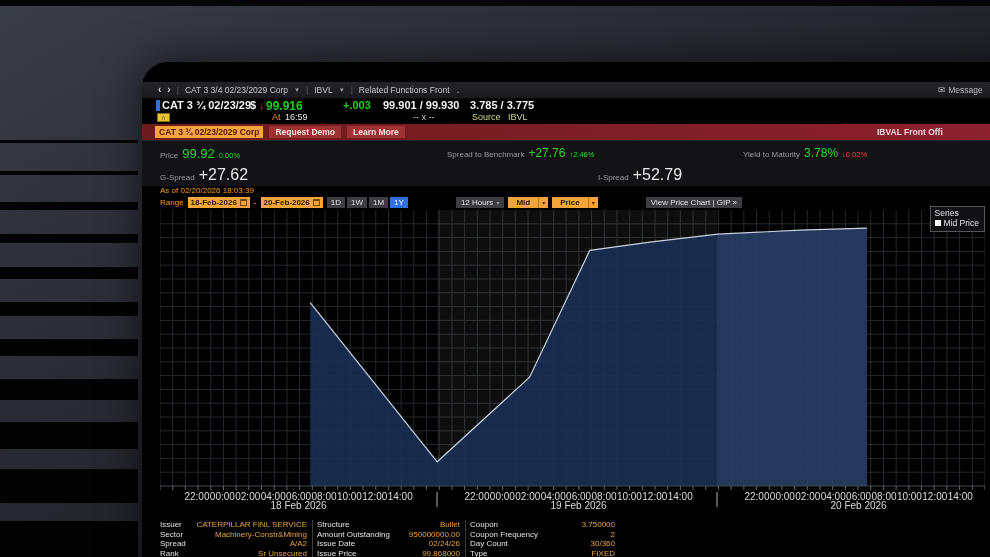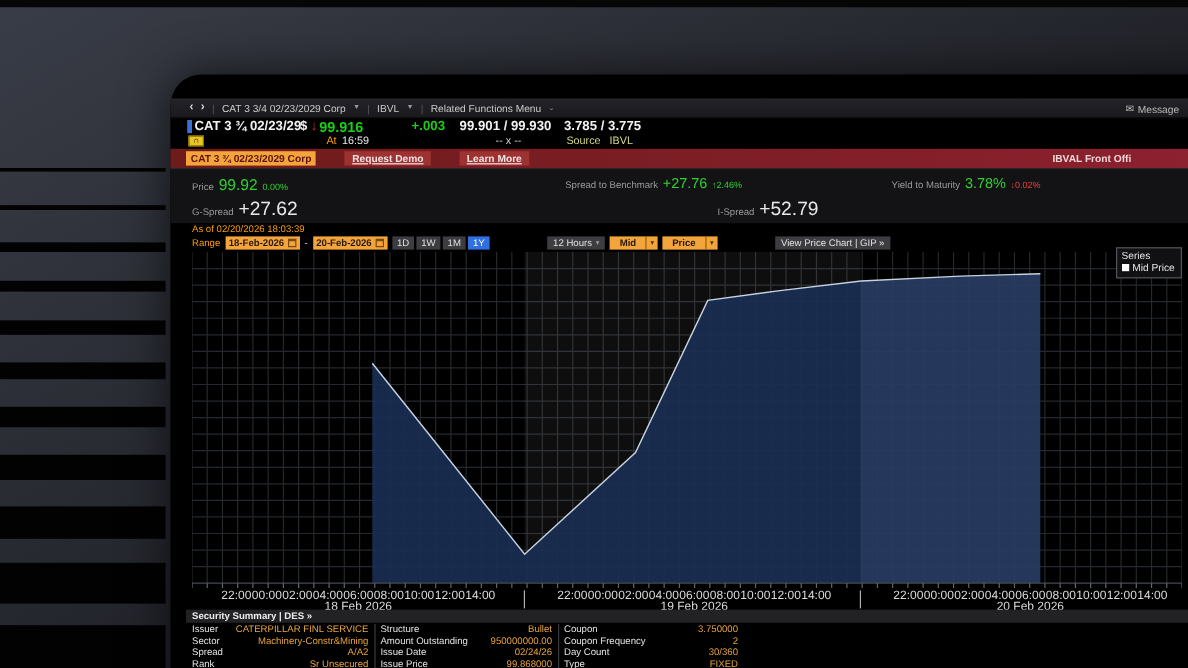--- a/index.html
+++ b/index.html
@@ -23,21 +23,21 @@
   .q1 { position:absolute; left:0; top:37px; width:900px; height:13px; color:#f2f2f2; font-size:11px; font-weight:bold; }
   .q1 span, .q2 span { position:absolute; white-space:nowrap; }
   .cursor { left:14px; top:1px; width:4px; height:11px; background:#3a6fd8; }
   .q2 { position:absolute; left:0; top:50px; width:900px; height:12px; font-size:9px; }
   .alerticon { position:absolute; left:15px; top:1px; width:13px; height:9px; background:#e8c522;
     border:1px solid #8a7208; color:#222; font-size:7px; line-height:7px; text-align:center; font-weight:bold; }
   
   .banner { position:absolute; left:0; top:62px; width:900px; height:16px;
     background:linear-gradient(90deg,#6d1b1b,#8e2130); display:flex; align-items:center; font-size:8.5px; }
   .chip { margin-left:13px; background:#f3a43b; color:#5c1210; font-weight:bold; padding:1px 4px; }
-  .rbtn { margin-left:24px; background:#9c3232; color:#f4e3e3; font-weight:bold; padding:1px 6px;text-decoration:underline; }
+  .rbtn { margin-left:6px; background:#9c3232; color:#f4e3e3; font-weight:bold; padding:1px 6px; }
   .banner-right { position:absolute; left:735px; color:#efd6d6; font-weight:bold; white-space:nowrap; }
   
   .metrics { position:absolute; left:0; top:78px; width:900px; height:46px; background:#131315; border-top:1px solid #26262a; }
   .mg { position:absolute; display:flex; align-items:baseline; gap:4px; white-space:nowrap; }
   .mlab { color:#9a9a9a; font-size:8px; }
   .mbig-g { color:#2fd22f; font-size:13px; }
   .mmed-g { color:#2fd22f; font-size:12px; }
   .mmed-w { color:#e8e8e8; font-size:16px; }
   .msm-g { color:#2fd22f; font-size:7.5px; }
   .msm-r { color:#e84040; font-size:7.5px; }
@@ -95,21 +95,21 @@
   <div class="titlebar">
     <span class="tb-btn">‹</span>
     <span class="tb-btn">›</span>
     <span class="pipe">|</span>
     <span>CAT 3 3/4 02/23/2029 Corp</span>
     <span class="dd">▼</span>
     <span class="pipe">|</span>
     <span>IBVL</span>
     <span class="dd">▼</span>
     <span class="pipe">|</span>
-    <span>Related Functions Menu</span>
+    <span>Related Functions Front</span>
     <span class="dd">⌄</span>
     <span class="msg">
       <span>✉</span>
       <span>Message</span>
     </span>
   </div>
 
   <div class="q1">
     <span class="cursor"></span>
     <span style="left:20px">CAT 3 ¾ 02/23/29</span>
@@ -135,21 +135,21 @@
     <span class="rbtn">Learn More</span>
     <span class="banner-right">IBVAL Front Offi</span>
   </div>
 
   <div class="metrics">
     <div class="mg" style="left:18px;top:5px">
       <span class="mlab">Price</span>
       <span class="mbig-g">99.92</span>
       <span class="msm-g">0.00%</span>
     </div>
-    <div class="mg" style="left:329px;top:5px">
+    <div class="mg" style="left:305px;top:5px">
       <span class="mlab">Spread to Benchmark</span>
       <span class="mmed-g">+27.76</span>
       <span class="msm-g">↑2.46%</span>
     </div>
     <div class="mg" style="left:601px;top:5px">
       <span class="mlab">Yield to Maturity</span>
       <span class="mmed-g">3.78%</span>
       <span class="msm-r">↓0.02%</span>
     </div>
     <div class="mg" style="left:18px;top:25px">
@@ -402,21 +402,20 @@
       <span style="left: 698.61px; top: 0px;">06:00</span>
       <span style="left: 724.02px; top: 0px;">08:00</span>
       <span style="left: 749.43px; top: 0px;">10:00</span>
       <span style="left: 774.84px; top: 0px;">12:00</span>
       <span style="left: 800.25px; top: 0px;">14:00</span>
       <span style="left: 698.61px; top: 9px;">20 Feb 2026</span>
       <span class="xsep" style="left: 277.035px;"></span>
       <span class="xsep" style="left: 557.04px;"></span>
     </div>
 
-  <div class="sumhead">Security Summary | DES »</div>
   <div class="sumtable" id="sumtable">
       <div class="sumcol" style="width: 152px;">
         <div class="srow">
           <span class="slab">Issuer</span>
           <span class="sval">CATERPILLAR FINL SERVICE</span>
         </div>
         <div class="srow">
           <span class="slab">Sector</span>
           <span class="sval">Machinery-Constr&amp;Mining</span>
         </div>

